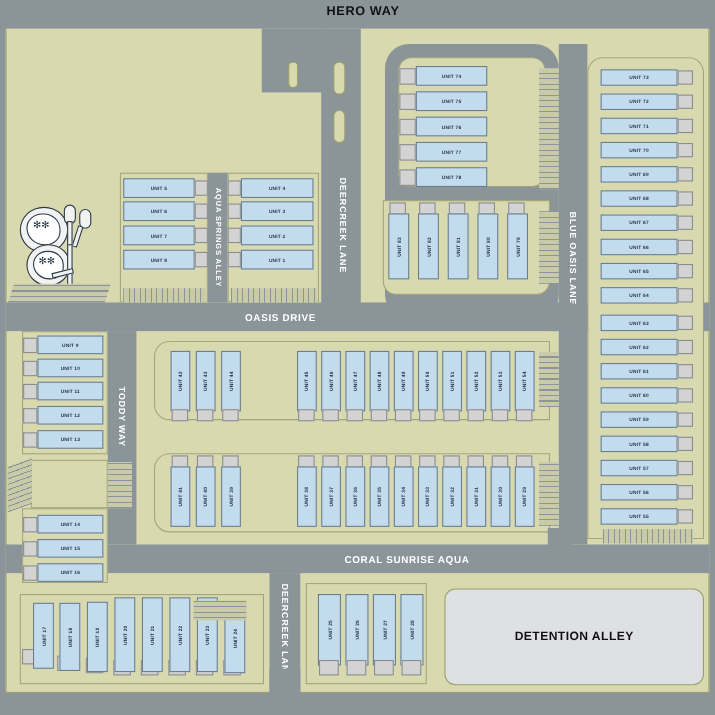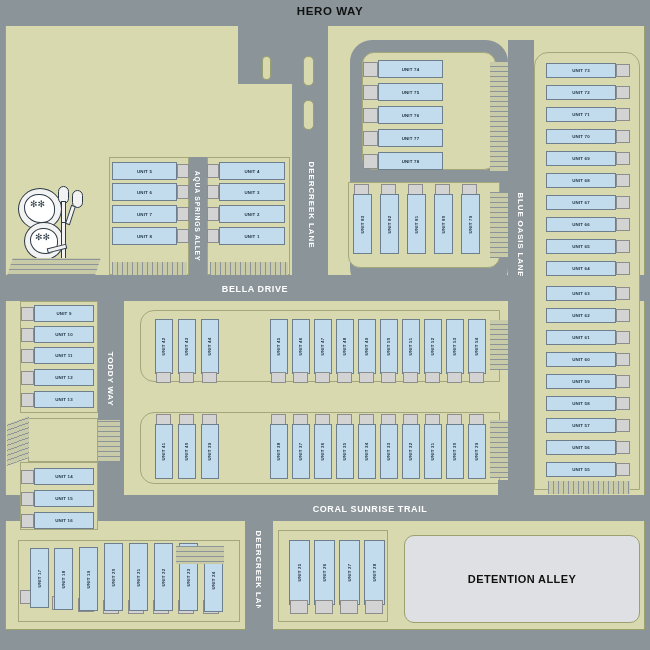--- a/index.html
+++ b/index.html
@@ -51,24 +51,24 @@
 
   <div class="road" style="left:292px;top:26px;width:36px;height:262px;"></div>
   <div class="road" style="left:238px;top:26px;width:60px;height:58px;"></div>
   <div class="street vert" style="left:262px;top:198px;width:100px;height:14px;font-size:8px;letter-spacing:.9px;transform:rotate(90deg);">DEERCREEK LANE</div>
 
   <div class="pill" style="left:303px;top:56px;width:9px;height:28px;border-radius:5px;background:#d8d9ae;border-color:#9aa06e;"></div>
   <div class="pill" style="left:303px;top:100px;width:9px;height:28px;border-radius:5px;background:#d8d9ae;border-color:#9aa06e;"></div>
   <div class="pill" style="left:262px;top:56px;width:7px;height:22px;border-radius:4px;background:#d8d9ae;border-color:#9aa06e;"></div>
 
   <div class="road" style="left:5px;top:275px;width:640px;height:26px;"></div>
-  <div class="street" style="left:190px;top:283px;width:130px;height:12px;font-size:9px;letter-spacing:.6px;">BELLA DRIVE</div>
+  <div class="street" style="left:190px;top:283px;width:130px;height:12px;font-size:9px;letter-spacing:.6px;">OASIS DRIVE</div>
 
   <div class="road" style="left:5px;top:495px;width:640px;height:26px;"></div>
-  <div class="street" style="left:275px;top:503px;width:190px;height:12px;font-size:9px;letter-spacing:.6px;">CORAL SUNRISE TRAIL</div>
+  <div class="street" style="left:275px;top:503px;width:190px;height:12px;font-size:9px;letter-spacing:.6px;">CORAL SUNRISE AQUA</div>
 
   <div class="road" style="left:98px;top:301px;width:26px;height:194px;"></div>
   <div class="street vert" style="left:77px;top:373px;width:68px;height:12px;font-size:8px;letter-spacing:.8px;transform:rotate(90deg);">TODDY WAY</div>
 
   <div class="road" style="left:508px;top:40px;width:26px;height:455px;"></div>
   <div class="street vert" style="left:484px;top:229px;width:74px;height:12px;font-size:8px;letter-spacing:.8px;transform:rotate(90deg);">BLUE OASIS LANE</div>
 
   <div class="road" style="left:245px;top:521px;width:28px;height:109px;"></div>
   <div class="street vert" style="left:214px;top:568px;width:90px;height:12px;font-size:8px;letter-spacing:.9px;transform:rotate(90deg);">DEERCREEK LANE</div>
 

